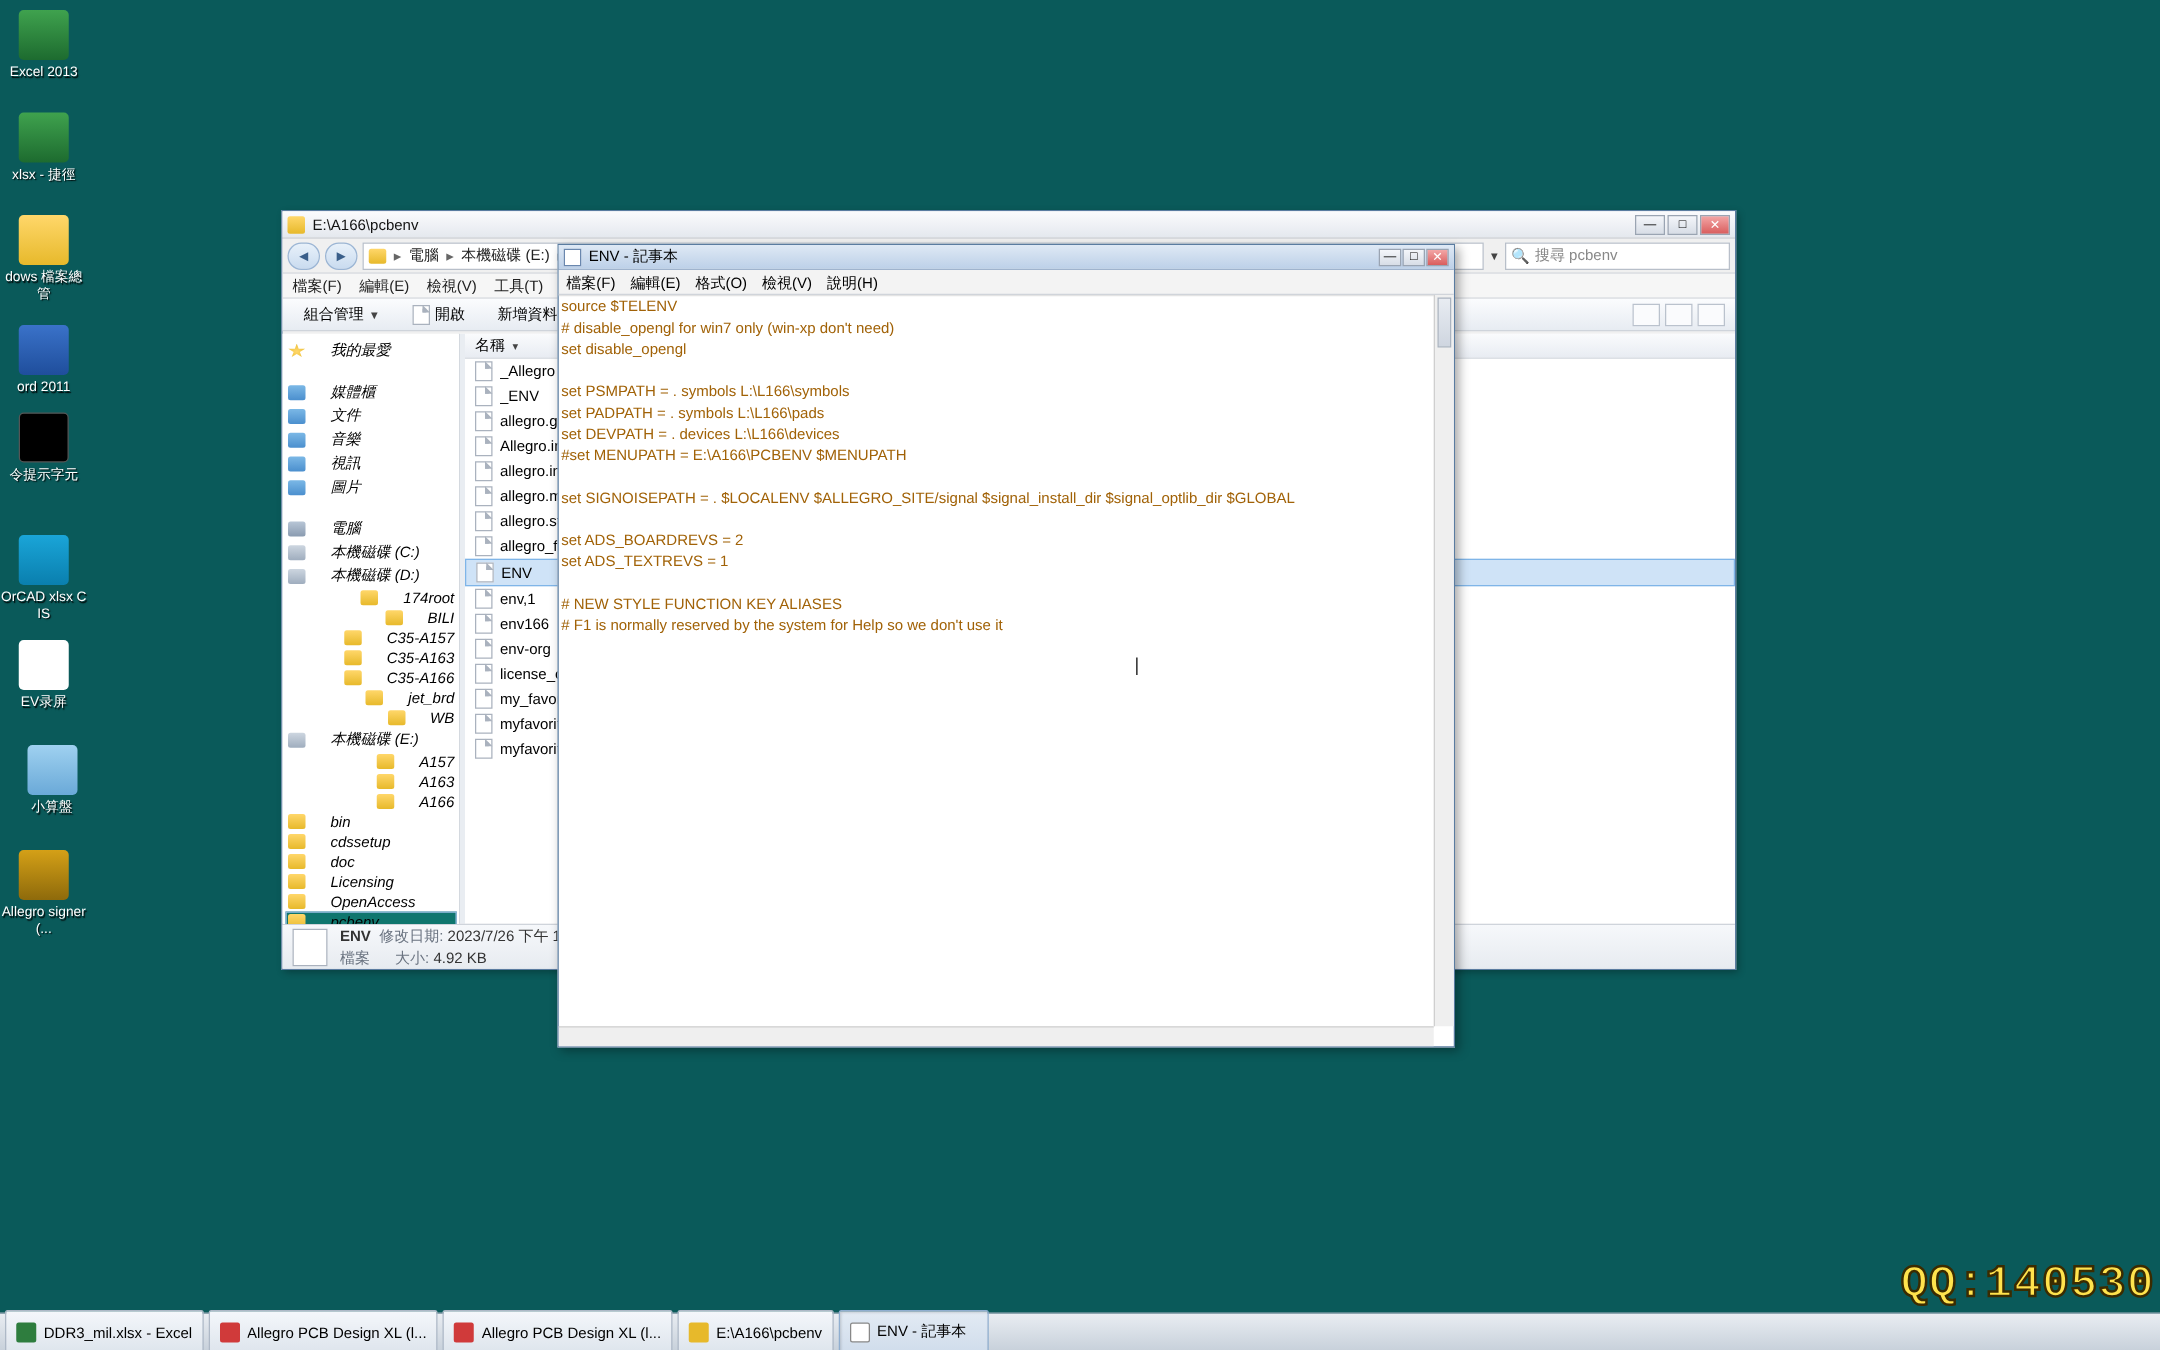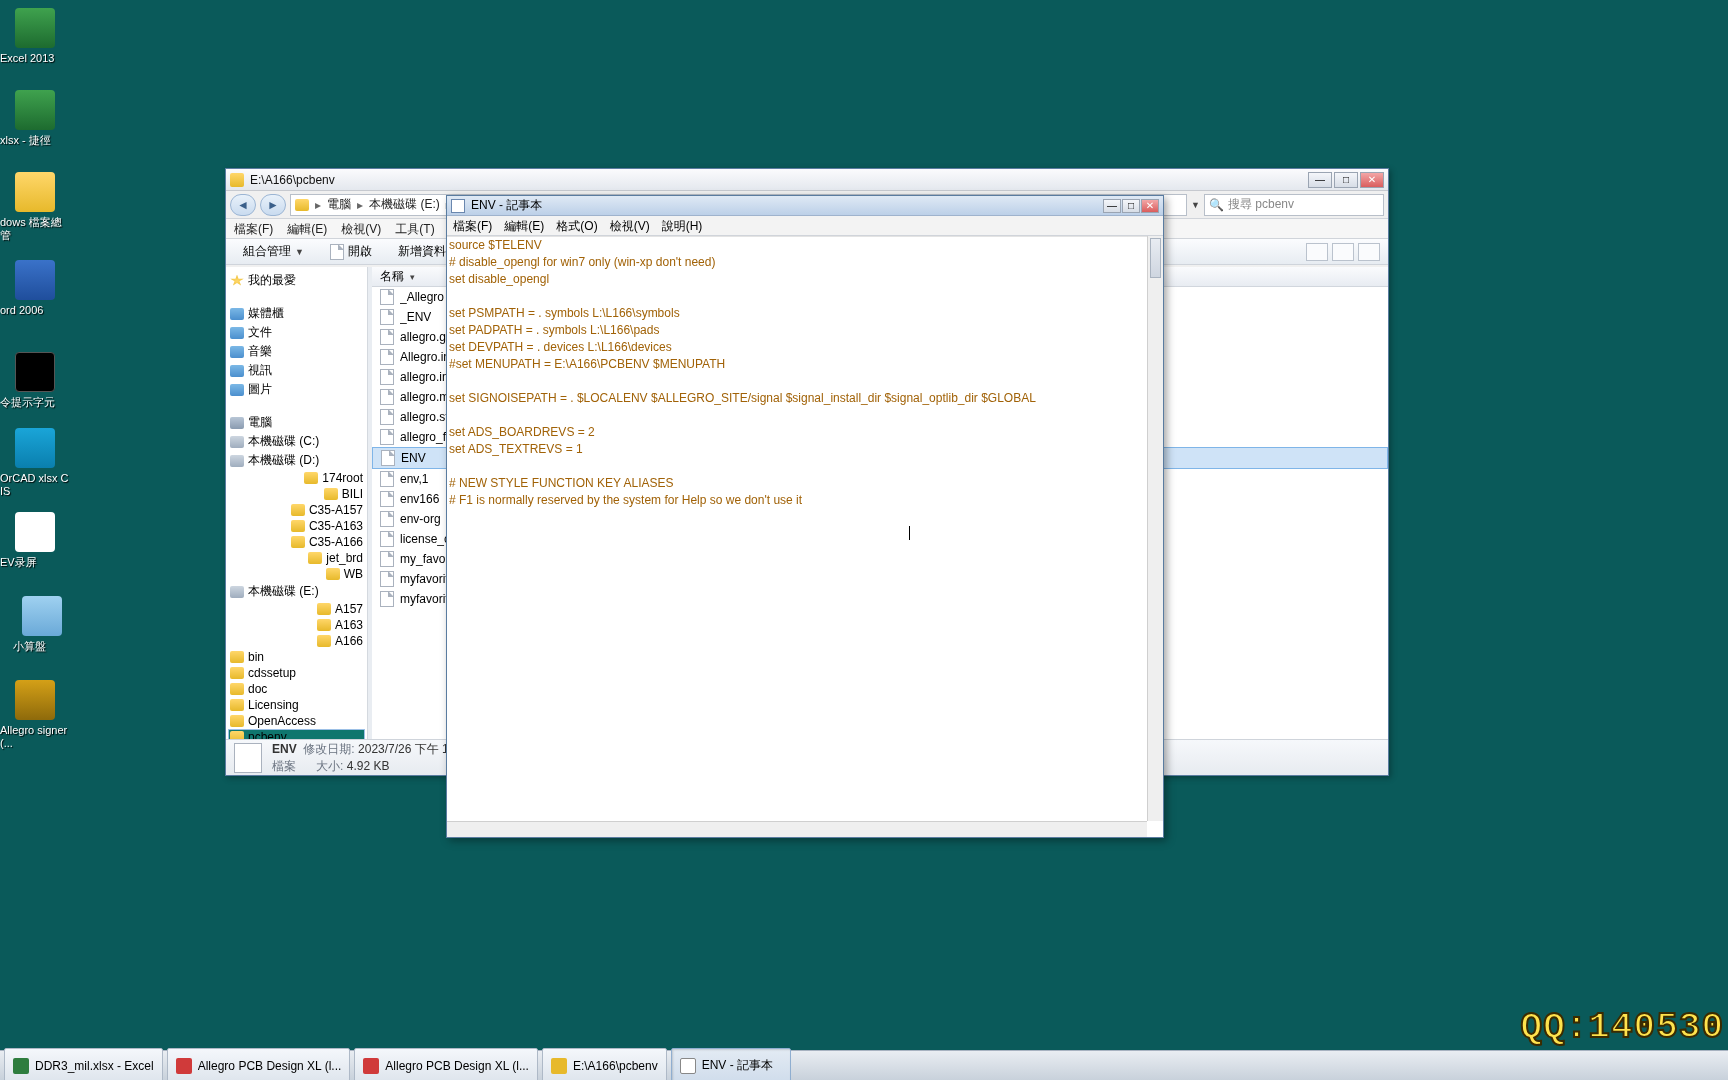--- a/index.html
+++ b/index.html
@@ -1,20 +1,20 @@
 <!DOCTYPE html>
 <html><head>
 <meta charset="utf-8">
 <style>
   * { margin: 0; padding: 0; box-sizing: border-box; font-family: "Microsoft JhengHei", "Tahoma", sans-serif; font-size: 12px; }
   html, body { width: 1728px; height: 1080px; overflow: hidden; }
   body { background: #0a5a5a; position: relative; }
 
   
-  .desktop-icon { position: absolute; width: 70px; text-align: left; color: #fff; cursor: default; }
+  .desktop-icon { position: absolute; width: 70px; text-align: center; color: #fff; cursor: default; }
   .desktop-icon .ico { width: 40px; height: 40px; margin: 0 auto 4px; border-radius: 4px; display:flex;align-items:center;justify-content:center;font-size:22px;color:#fff; }
   .ico.excel  { background: linear-gradient(#3fa24e,#1d6b2f); }
   .ico.excel2 { background: linear-gradient(#3fa24e,#1d6b2f); }
   .ico.folder { background: linear-gradient(#ffd76a,#e7b92b); }
   .ico.word   { background: linear-gradient(#3a72c9,#1f4e9c); }
   .ico.cmd    { background: #000; border:1px solid #555; }
   .ico.orcad  { background: linear-gradient(#1aa5d8,#0a7fae); }
   .ico.ev     { background: #fff; }
   .ico.calc   { background: linear-gradient(#9fd1f0,#6aa9d8); }
   .ico.altium { background: linear-gradient(#d4a017,#8e6a0b); }
@@ -52,21 +52,21 @@
   .menurow .mitem { cursor:default; }
 
   .toolrow { height:26px; display:flex; align-items:center; gap:8px; padding:2px 8px;
     background:linear-gradient(#fbfcfe,#e7ecf2); border-bottom:1px solid #cfd4db; }
   .tbtn { padding:2px 8px; border:1px solid transparent; border-radius:2px; display:flex;align-items:center;gap:4px; }
   .viewbtns { margin-left:auto; display:flex; gap:4px; }
   .sqbtn { width:22px; height:18px; border:1px solid #bac2cd; background:#fafbfd; }
 
   .body { position:absolute; top:98px; left:0; right:0; bottom:36px; display:flex; background:#fff; }
   .navpane { width:142px; border-right:1px solid #d4d9df; overflow:auto; background:#fff; padding:4px 2px; }
-  .navpane .row { display:flex; align-items:center; gap:4px; padding:1px 2px; white-space:nowrap; }
+  .navpane .row { display:flex; align-items:center; gap:20px; padding:1px 2px; white-space:nowrap;font-style:italic; }
   .navpane .row.sel { background:#0f766e; border:1px solid #9cc0e6; padding:0 1px; }
   .ic { width:14px; height:12px; background:linear-gradient(#ffd76a,#e7b92b); border-radius:2px; flex-shrink:0; }
   .ic.star{ background: radial-gradient(#ffd76a,#e7b92b); clip-path: polygon(50% 0,61% 35%,98% 35%,68% 57%,79% 91%,50% 70%,21% 91%,32% 57%,2% 35%,39% 35%); }
   .ic.lib { background:linear-gradient(#7bb8e6,#4b8fce); }
   .ic.pc  { background:linear-gradient(#b8c6d6,#8a9bb0); }
   .ic.drv { background:linear-gradient(#cdd6e0,#9fadbe); }
   .ind1{ padding-left:12px;} .ind2{ padding-left:24px;justify-content:flex-end;} .ind3{ padding-left:36px;}
 
   .splitter { width:4px; background:#e9edf2; cursor:col-resize; }
 
@@ -135,23 +135,23 @@
     <div class="desktop-icon" style="top: 90px; left: 0px;">
       <div class="ico excel2"></div>
     <div class="lbl">xlsx - 捷徑</div>
     </div>
     <div class="desktop-icon" style="top: 172px; left: 0px;">
       <div class="ico folder"></div>
     <div class="lbl">dows 檔案總管</div>
     </div>
     <div class="desktop-icon" style="top: 260px; left: 0px;">
       <div class="ico word"></div>
-    <div class="lbl">ord 2006</div>
-    </div>
-    <div class="desktop-icon" style="top: 352px; left: 0px;">
+    <div class="lbl">ord 2011</div>
+    </div>
+    <div class="desktop-icon" style="top: 330px; left: 0px;">
       <div class="ico cmd"></div>
     <div class="lbl">令提示字元</div>
     </div>
     <div class="desktop-icon" style="top: 428px; left: 0px;">
       <div class="ico orcad"></div>
     <div class="lbl">OrCAD xlsx CIS</div>
     </div>
     <div class="desktop-icon" style="top: 512px; left: 0px;">
       <div class="ico ev"></div>
     <div class="lbl">EV录屏</div>

